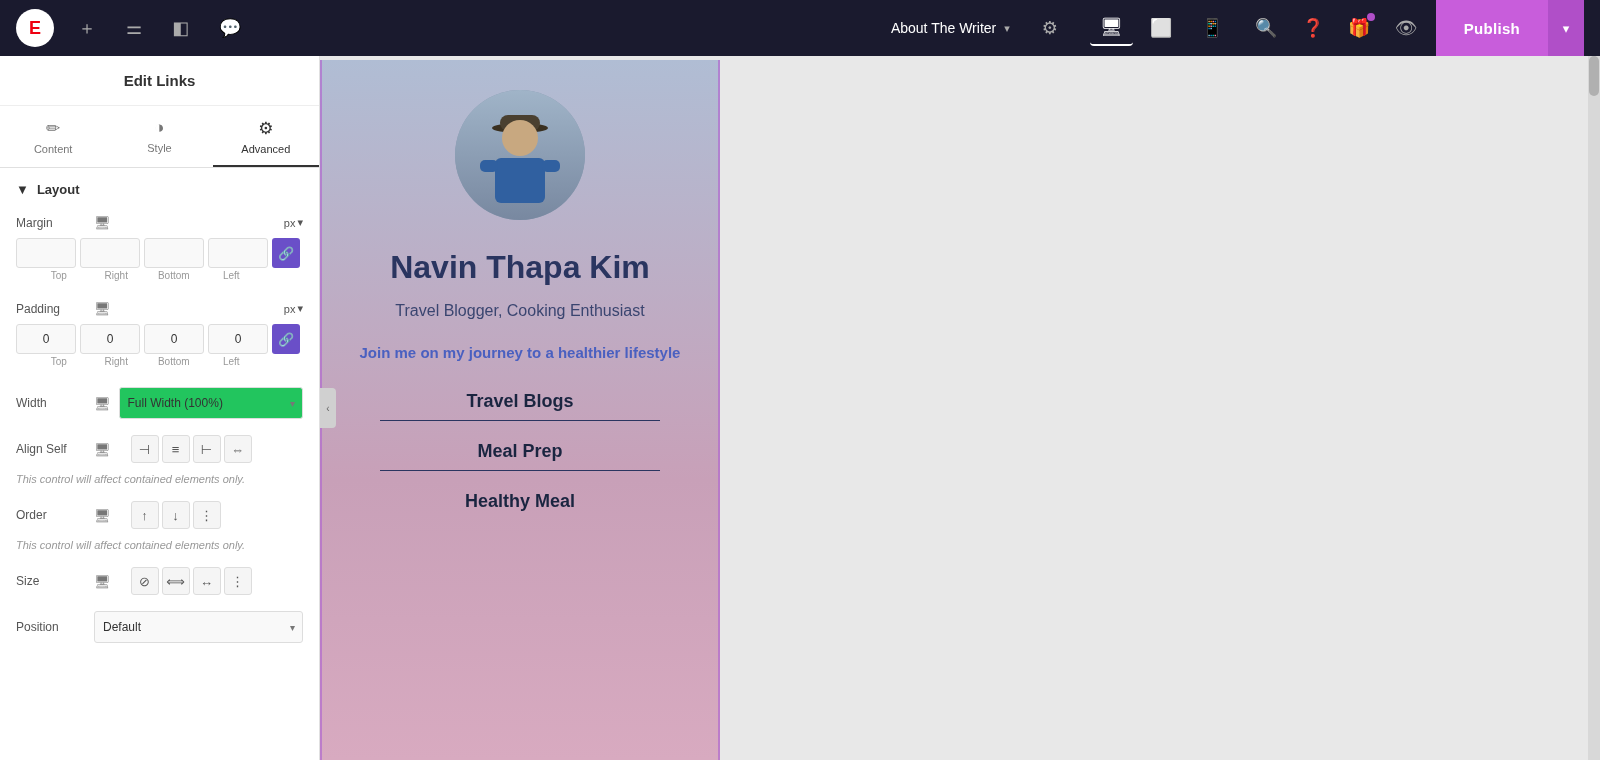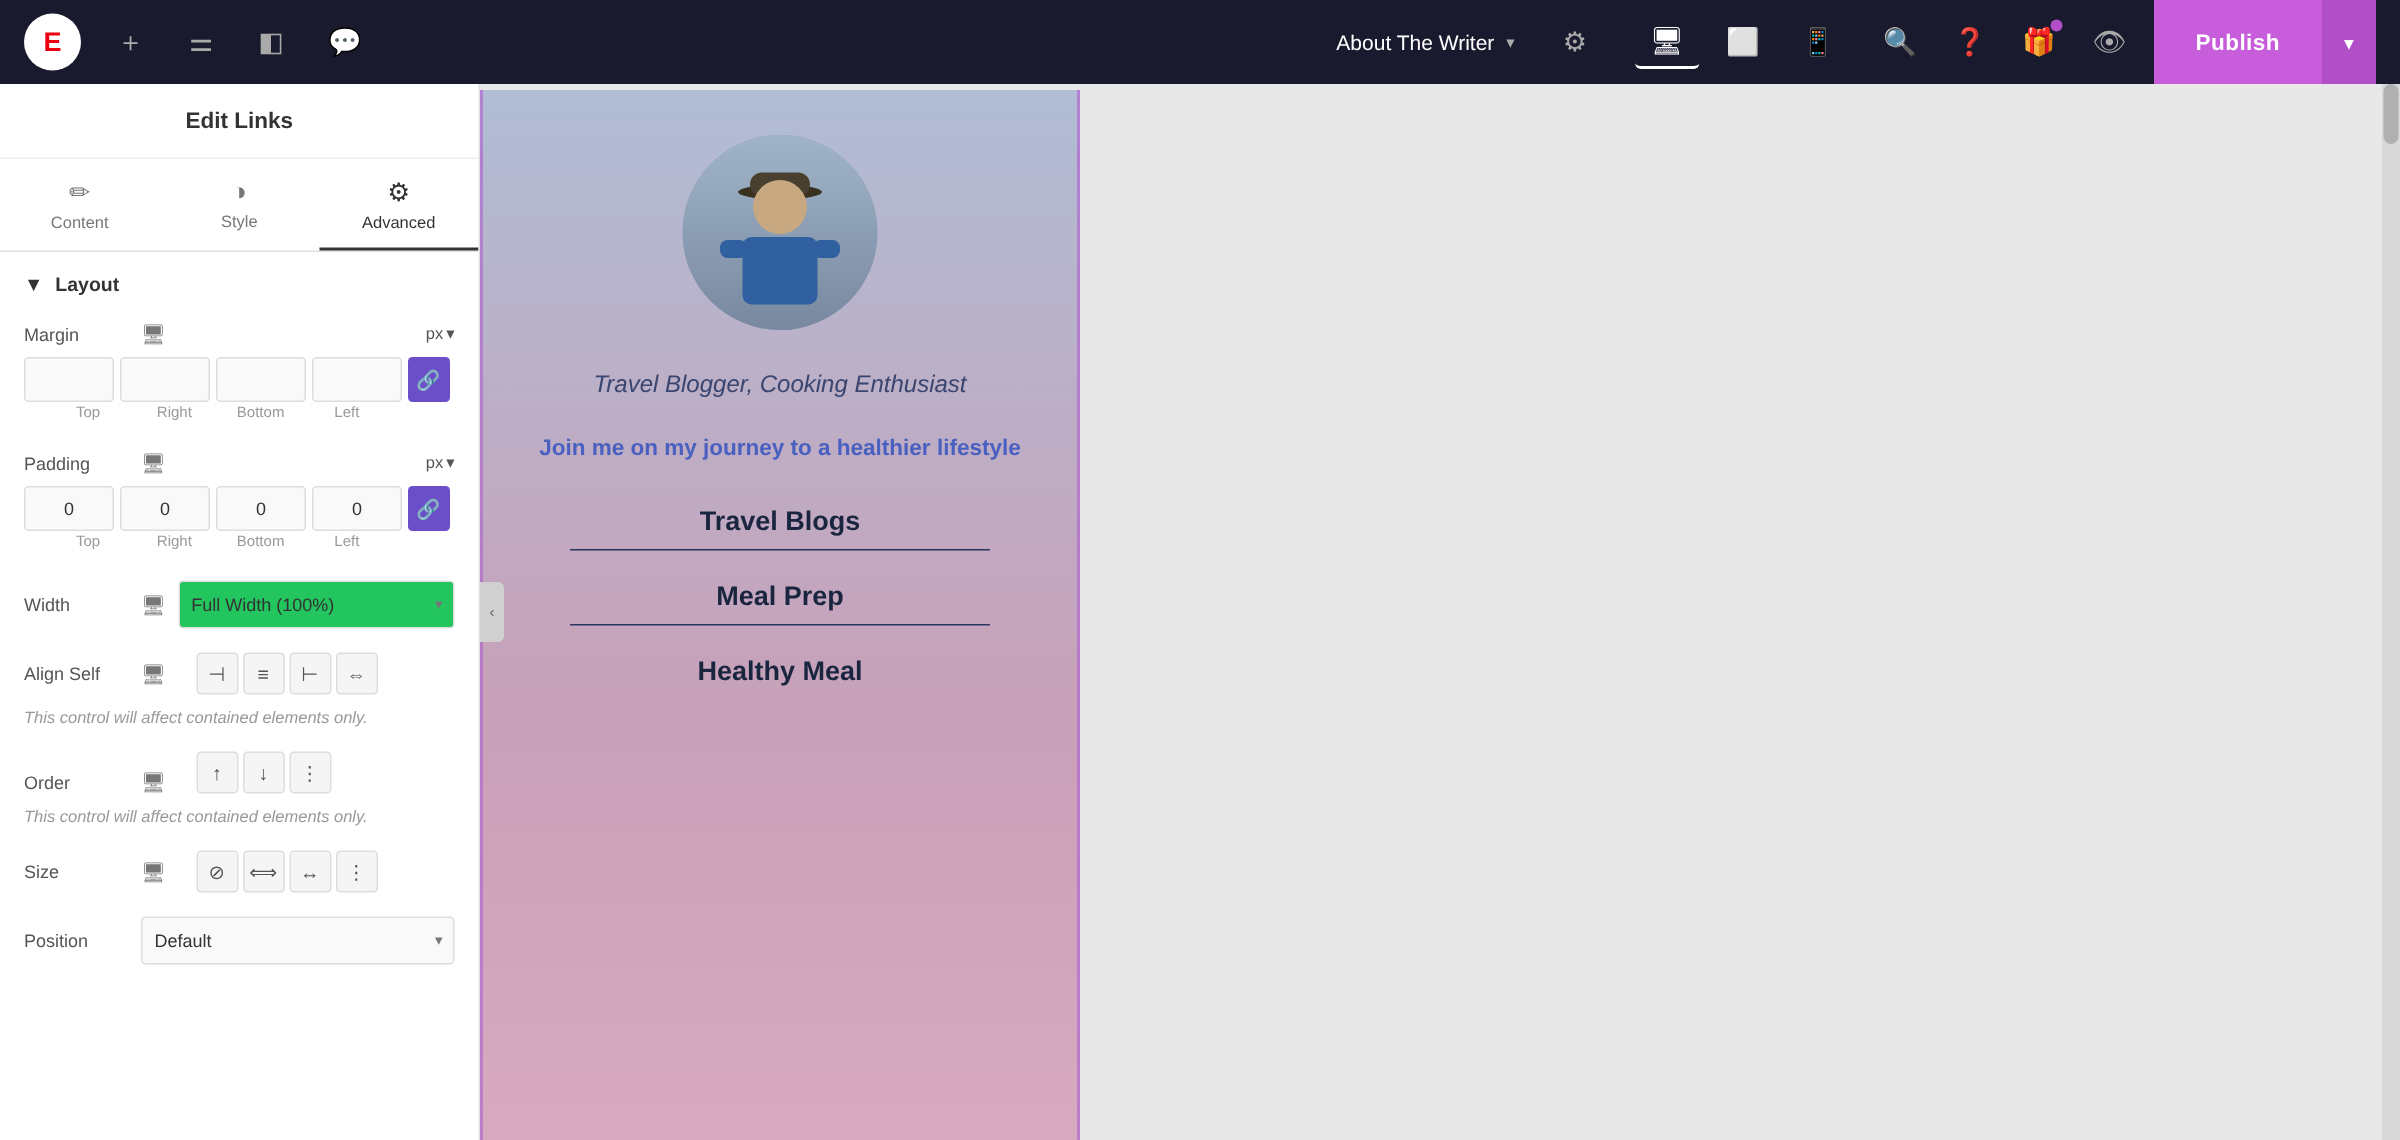--- a/index.html
+++ b/index.html
@@ -313,21 +313,21 @@
       font-size: 11px;
       color: #999;
       padding: 2px 16px 8px;
       font-style: italic;
     }
 
     
     .order-row {
       padding: 8px 16px;
       display: flex;
-      align-items: flex-end;
+      align-items: center;
       gap: 8px;
     }
     .order-label {
       font-size: 12px;
       color: #555;
       min-width: 70px;
     }
     .order-buttons {
       display: flex;
       gap: 3px;
@@ -477,21 +477,20 @@
       color: #2a3560;
       text-align: center;
       line-height: 1.2;
       margin-bottom: 16px;
     }
     .writer-subtitle {
       font-size: 16px;
       color: #3a4570;
       text-align: center;
       margin-bottom: 24px;
-      font-style: italic;
     }
     .writer-tagline {
       font-size: 15px;
       color: #4a60c0;
       font-weight: 600;
       text-align: right;
       margin-bottom: 30px;
     }
     .blog-link {
       font-size: 18px;
@@ -724,20 +723,21 @@
             <circle cx="45" cy="38" r="18" fill="#c8a880"></circle>
 
             <rect x="20" y="58" width="50" height="45" rx="6" fill="#3060a0"></rect>
 
             <rect x="5" y="60" width="18" height="12" rx="5" fill="#3060a0"></rect>
             <rect x="67" y="60" width="18" height="12" rx="5" fill="#3060a0"></rect>
           </svg>
         </div>
       </div>
 
+      <div class="writer-name">Navin Thapa Kim</div>
 
       <div class="writer-subtitle">Travel Blogger, Cooking Enthusiast</div>
 
       <div class="writer-tagline">Join me on my journey to a healthier lifestyle</div>
 
       <div class="blog-link">Travel Blogs</div>
       <div class="blog-divider"></div>
 
       <div class="blog-link">Meal Prep</div>
       <div class="blog-divider"></div>

